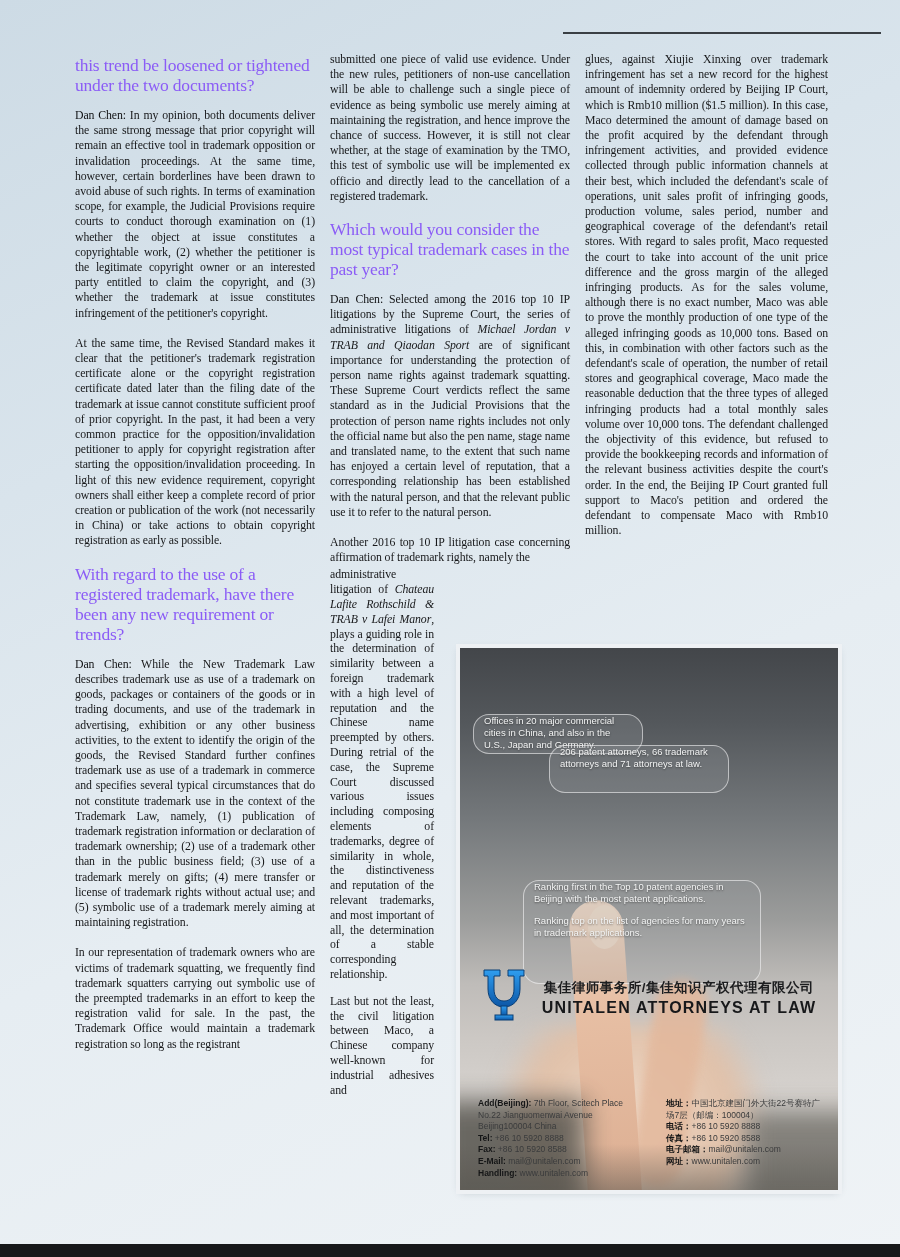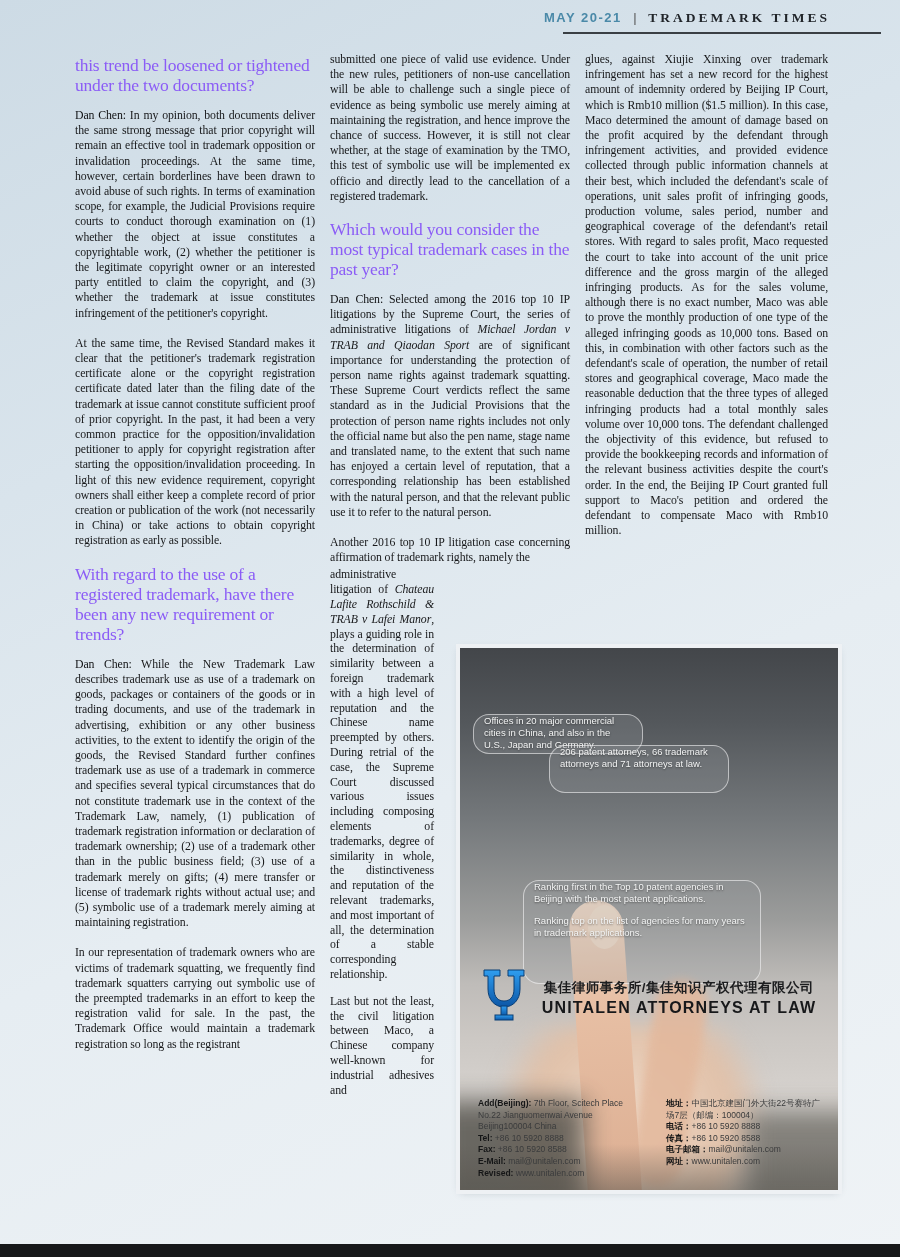--- a/index.html
+++ b/index.html
@@ -84,25 +84,20 @@
   .ftr-sep{color:#4a4d50;margin:0 7px;}
   .ftr-site{color:#2b2e31;}
   .ftr-page{color:#1b1d1f;}
   #bottom-bar{position:absolute;left:0;bottom:0;width:900px;height:13px;background:#17181a;}
 </style>
 </head>
 <body>
 
 <div id="page">
 
-  <div id="header">
-    <span class="hdr-date">MAY 20-21</span>
-    <span class="hdr-sep">|</span>
-    <span class="hdr-title">TRADEMARK TIMES</span>
-  </div>
   <div id="header-rule"></div>
 
   <div id="col1" class="col">
     <h3 class="blue-head">this trend be loosened or tightened under the two documents?</h3>
     <p><span class="speaker">Dan Chen:</span><span> In my opinion, both documents deliver the same strong message that prior copyright will remain an effective tool in trademark opposition or invalidation proceedings. At the same time, however, certain borderlines have been drawn to avoid abuse of such rights. In terms of examination scope, for example, the Judicial Provisions require courts to conduct thorough examination on (1) whether the object at issue constitutes a copyrightable work, (2) whether the petitioner is the legitimate copyright owner or an interested party entitled to claim the copyright, and (3) whether the trademark at issue constitutes infringement of the petitioner's copyright.</span></p>
     <p>At the same time, the Revised Standard makes it clear that the petitioner's trademark registration certificate alone or the copyright registration certificate dated later than the filing date of the trademark at issue cannot constitute sufficient proof of prior copyright. In the past, it had been a very common practice for the opposition/invalidation petitioner to apply for copyright registration after starting the opposition/invalidation proceeding. In light of this new evidence requirement, copyright owners shall either keep a complete record of prior creation or publication of the work (not necessarily in China) or take actions to obtain copyright registration as early as possible.</p>
     <h3 class="blue-head">With regard to the use of a registered trademark, have there been any new requirement or trends?</h3>
     <p><span class="speaker">Dan Chen:</span><span> While the New Trademark Law describes trademark use as use of a trademark on goods, packages or containers of the goods or in trading documents, and use of the trademark in advertising, exhibition or any other business activities, to the extent to identify the origin of the goods, the Revised Standard further confines trademark use as use of a trademark in commerce and specifies several typical circumstances that do not constitute trademark use in the context of the Trademark Law, namely, (1) publication of trademark registration information or declaration of trademark ownership; (2) use of a trademark other than in the public business field; (3) use of a trademark merely on gifts; (4) mere transfer or license of trademark rights without actual use; and (5) symbolic use of a trademark merely aiming at maintaining registration.</span></p>
     <p>In our representation of trademark owners who are victims of trademark squatting, we frequently find trademark squatters carrying out symbolic use of the preempted trademarks in an effort to keep the registration valid for sale. In the past, the Trademark Office would maintain a trademark registration so long as the registrant</p>
   </div>
@@ -151,21 +146,21 @@
     </svg>
     <div id="ad-en">UNITALEN ATTORNEYS AT LAW</div>
     <div id="ad-cn">集佳律师事务所/集佳知识产权代理有限公司</div>
 
     <div id="ad-contact">
       <div class="cc">
         <div><b>Add(Beijing):</b><span> 7th Floor, Scitech Place No.22 Jianguomenwai Avenue Beijing100004 China</span></div>
         <div><b>Tel:</b><span> +86 10 5920 8888</span></div>
         <div><b>Fax:</b><span> +86 10 5920 8588</span></div>
         <div><b>E-Mail:</b><span> mail@unitalen.com</span></div>
-        <div><b>Revised:</b><span> www.unitalen.com</span></div>
+        <div><b>Handling:</b><span> www.unitalen.com</span></div>
       </div>
       <div class="cc">
         <div><b>地址：</b><span>中国北京建国门外大街22号赛特广场7层（邮编：100004）</span></div>
         <div><b>电话：</b><span>+86 10 5920 8888</span></div>
         <div><b>传真：</b><span>+86 10 5920 8588</span></div>
         <div><b>电子邮箱：</b><span>mail@unitalen.com</span></div>
         <div><b>网址：</b><span>www.unitalen.com</span></div>
       </div>
     </div>
   </div>

